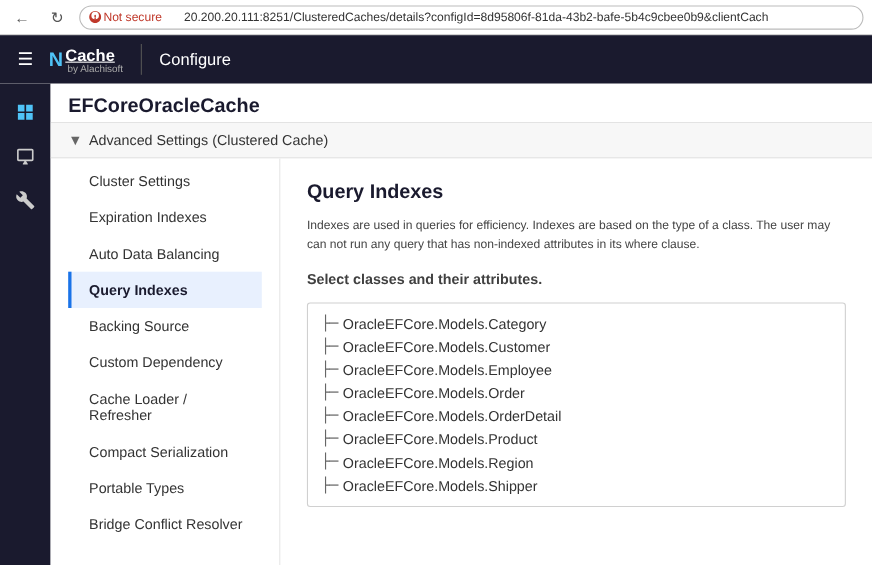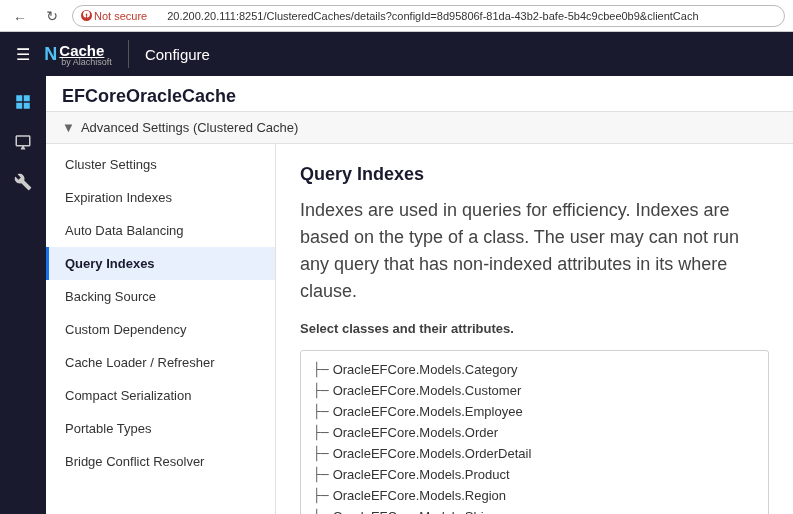--- a/index.html
+++ b/index.html
@@ -109,25 +109,25 @@
       color: #333;
       font-weight: 500;
     }
     .collapse-icon { cursor: pointer; color: #666; }
 
     
     .body-split { display: flex; flex: 1; overflow: hidden; }
 
     
     .left-nav {
-      width: 230px;
+      width: 209px;
       border-right: 1px solid #e0e0e0;
       background: #fff;
       overflow-y: auto;
-      padding: 4px 0;
+      padding: 4px 16px;
     }
     .nav-item {
       padding: 9px 16px;
       cursor: pointer;
       font-size: 13px;
       color: #333;
       border-left: 3px solid transparent;
     }
     .nav-item.active {
       background: #e8f0fe;
@@ -143,21 +143,21 @@
       overflow-y: auto;
       background: #fff;
     }
     .panel-title {
       font-size: 18px;
       font-weight: 600;
       color: #1a1a2e;
       margin-bottom: 12px;
     }
     .panel-description {
-      font-size: 18px;
+      font-size: 11px;
       color: #444;
       line-height: 1.5;
       margin-bottom: 16px;
     }
     .select-label {
       font-size: 13px;
       font-weight: 600;
       color: #404040;
       margin-bottom: 14px;
     }

